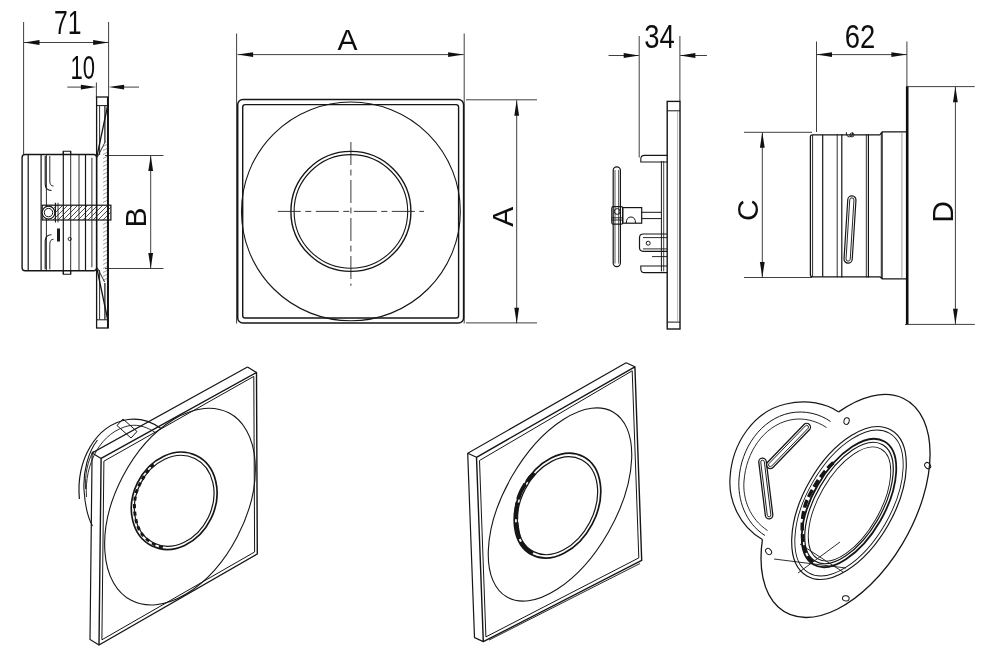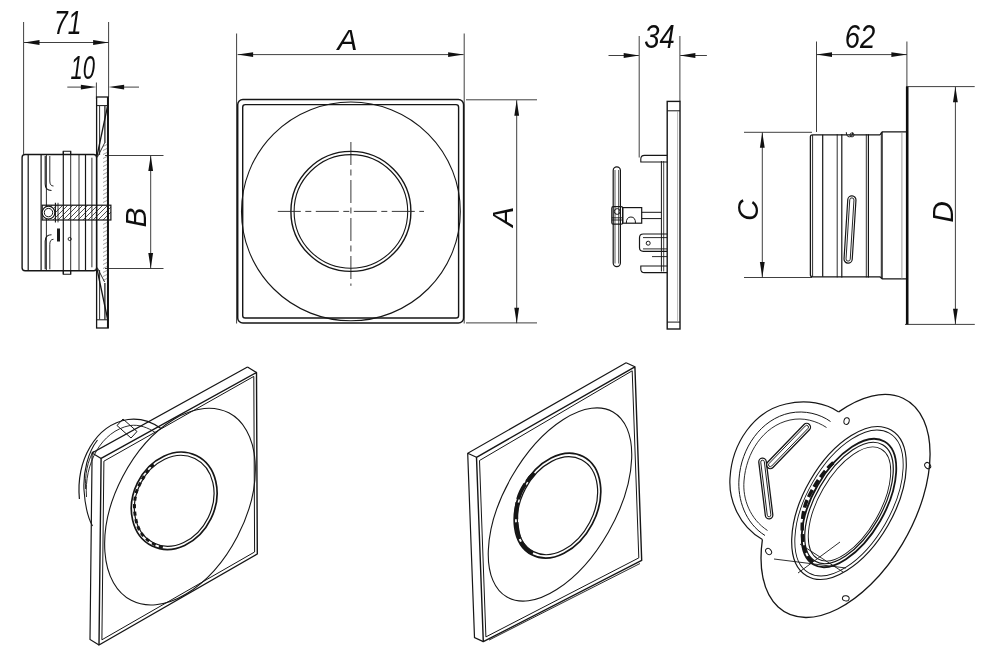--- a/index.html
+++ b/index.html
@@ -1,16 +1,16 @@
 <!DOCTYPE html>
 <html><head>
 <meta charset="utf-8">
 <style>
   html,body{margin:0;padding:0;background:#ffffff;}
-  #page{width:1000px;height:661px;position:relative;background:#fff;overflow:hidden;font-style:italic;}
+  #page{width:1000px;height:661px;position:relative;background:#fff;overflow:hidden;}
   text{font-family:"Liberation Sans", sans-serif; fill:#0e0e0e;}
 </style>
 </head>
 <body>
 <div id="page">
 <svg width="1000" height="661" viewBox="0 0 1000 661">
 <g id="dims" stroke="#2a2a2a" stroke-width="0.9" fill="none">
 
   <line x1="24" y1="42.5" x2="108.6" y2="42.5"></line>
   <line x1="23.6" y1="22" x2="23.6" y2="154"></line>

